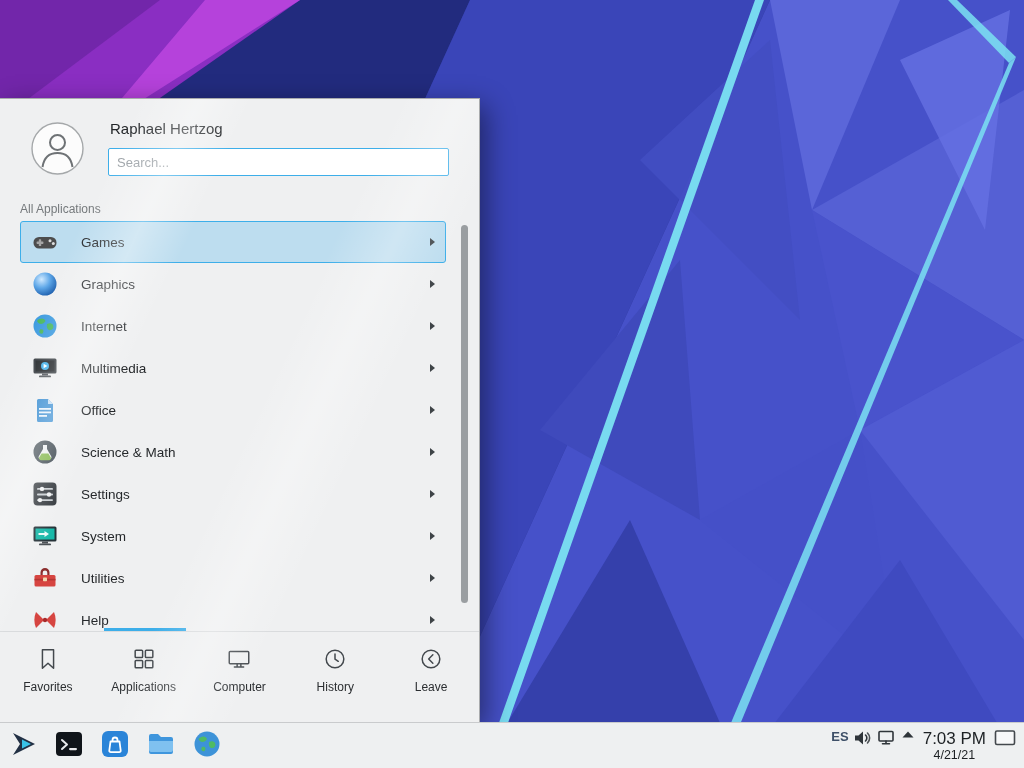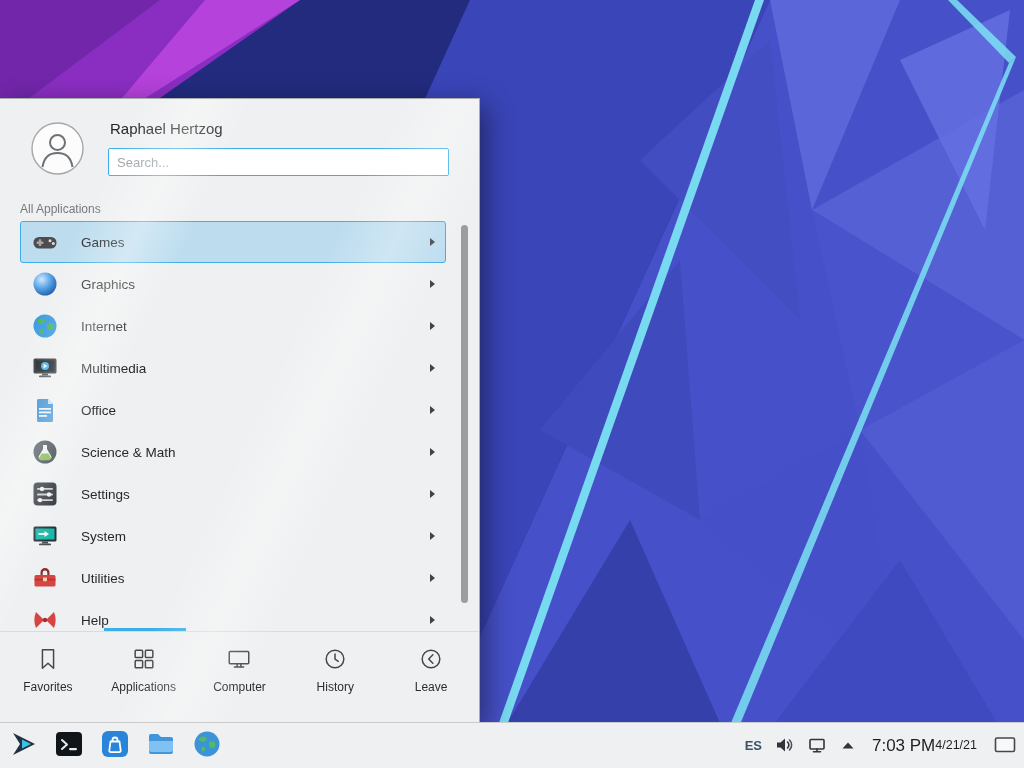--- a/index.html
+++ b/index.html
@@ -44,24 +44,24 @@
   .tab-icon svg { display:block; }
   .tab-label { font-size:12px; color:#2b2e31; }
 
   
   .panel { position:absolute; left:0; top:722px; width:1024px; height:46px;
            background:#eef0f1; border-top:1px solid #c9cbcd;
            display:flex; align-items:center; padding:0 8px 0 6px; }
   .task-icons { display:flex; align-items:center; gap:13px; }
   .task-btn { width:33px; height:33px; border:none; background:transparent;
               display:flex; align-items:center; justify-content:center; }
-  .tray { margin-left:auto; display:flex; align-items:center; gap:13px; }
+  .tray { margin-left:auto; display:flex; align-items:flex-start; gap:4px; }
   .kb-layout { font-size:13px; font-weight:bold; color:#3e5068; }
   .tray-icon { display:flex; align-items:center; justify-content:center; }
-  .clock { display:flex; flex-direction:row; align-items:center; line-height:1.15;
+  .clock { display:flex; flex-direction:column; align-items:center; line-height:1.15;
            color:#1d2124; padding:0 4px; }
   .clock .time { font-size:17px; font-weight:500; }
   .clock .date { font-size:12.5px; }
   .show-desktop { display:flex; align-items:center; }
 </style>
 </head>
 <body>
 
 <div id="screen">
 

